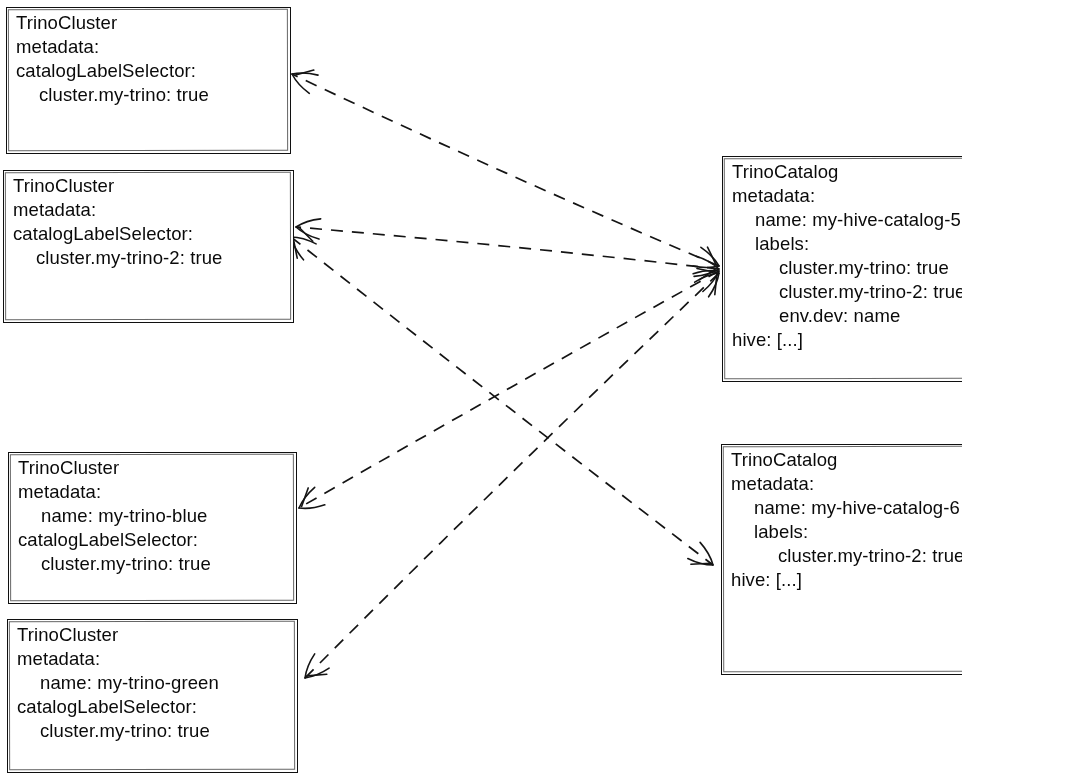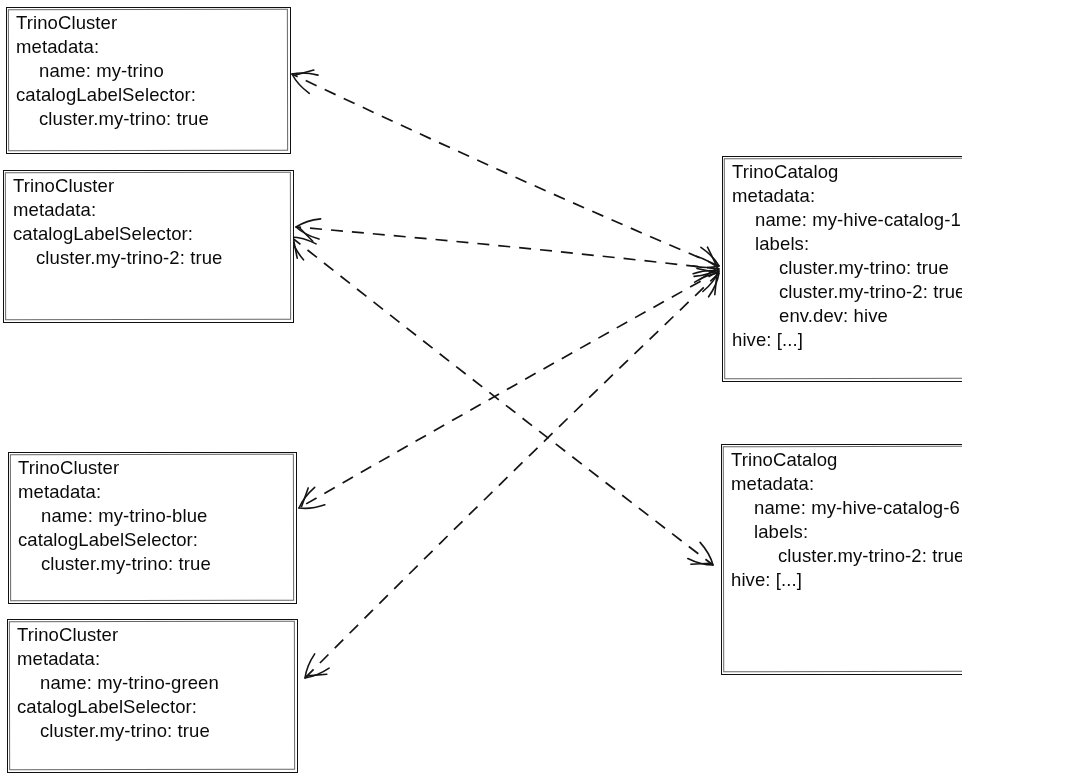--- a/index.html
+++ b/index.html
@@ -108,21 +108,20 @@
         <path class="edge-head" d="M710.6,563.2 L690.9,564.3"></path>
         <path class="edge-head" d="M291,237 Q303.1,237.2 316.1,243.9"></path>
         <path class="edge-head" d="M291,237 Q294.0,248.7 303.5,259.8"></path>
         <path class="edge-head" d="M293.4,238.9 L297.2,258.2"></path>
       </g>
     </svg>
   <div id="nodes">
       <div class="node" style="left: 6px; top: 7px; width: 285px; height: 147px;">
         <div class="tline indent-0">TrinoCluster</div>
         <div class="tline indent-0">metadata:</div>
-        <div class="tline indent-1">name: my-trino</div>
         <div class="tline indent-0">catalogLabelSelector:</div>
         <div class="tline indent-1">cluster.my-trino: true</div>
       </div>
       <div class="node" style="left: 3px; top: 170px; width: 291px; height: 153px;">
         <div class="tline indent-0">TrinoCluster</div>
         <div class="tline indent-0">metadata:</div>
         <div class="tline indent-0">catalogLabelSelector:</div>
         <div class="tline indent-1">cluster.my-trino-2: true</div>
       </div>
       <div class="node" style="left: 8px; top: 452px; width: 289px; height: 152px;">
@@ -135,25 +134,25 @@
       <div class="node" style="left: 7px; top: 619px; width: 291px; height: 154px;">
         <div class="tline indent-0">TrinoCluster</div>
         <div class="tline indent-0">metadata:</div>
         <div class="tline indent-1">name: my-trino-green</div>
         <div class="tline indent-0">catalogLabelSelector:</div>
         <div class="tline indent-1">cluster.my-trino: true</div>
       </div>
       <div class="node" style="left: 722px; top: 156px; width: 355px; height: 226px;">
         <div class="tline indent-0">TrinoCatalog</div>
         <div class="tline indent-0">metadata:</div>
-        <div class="tline indent-1">name: my-hive-catalog-1</div>
+        <div class="tline indent-1">name: my-hive-catalog-5</div>
         <div class="tline indent-1">labels:</div>
         <div class="tline indent-2">cluster.my-trino: true</div>
         <div class="tline indent-2">cluster.my-trino-2: true</div>
-        <div class="tline indent-2">env.dev: hive</div>
+        <div class="tline indent-2">env.dev: name</div>
         <div class="tline indent-0">hive: [...]</div>
       </div>
       <div class="node" style="left: 721px; top: 444px; width: 356px; height: 231px;">
         <div class="tline indent-0">TrinoCatalog</div>
         <div class="tline indent-0">metadata:</div>
         <div class="tline indent-1">name: my-hive-catalog-6</div>
         <div class="tline indent-1">labels:</div>
         <div class="tline indent-2">cluster.my-trino-2: true</div>
         <div class="tline indent-0">hive: [...]</div>
       </div>

